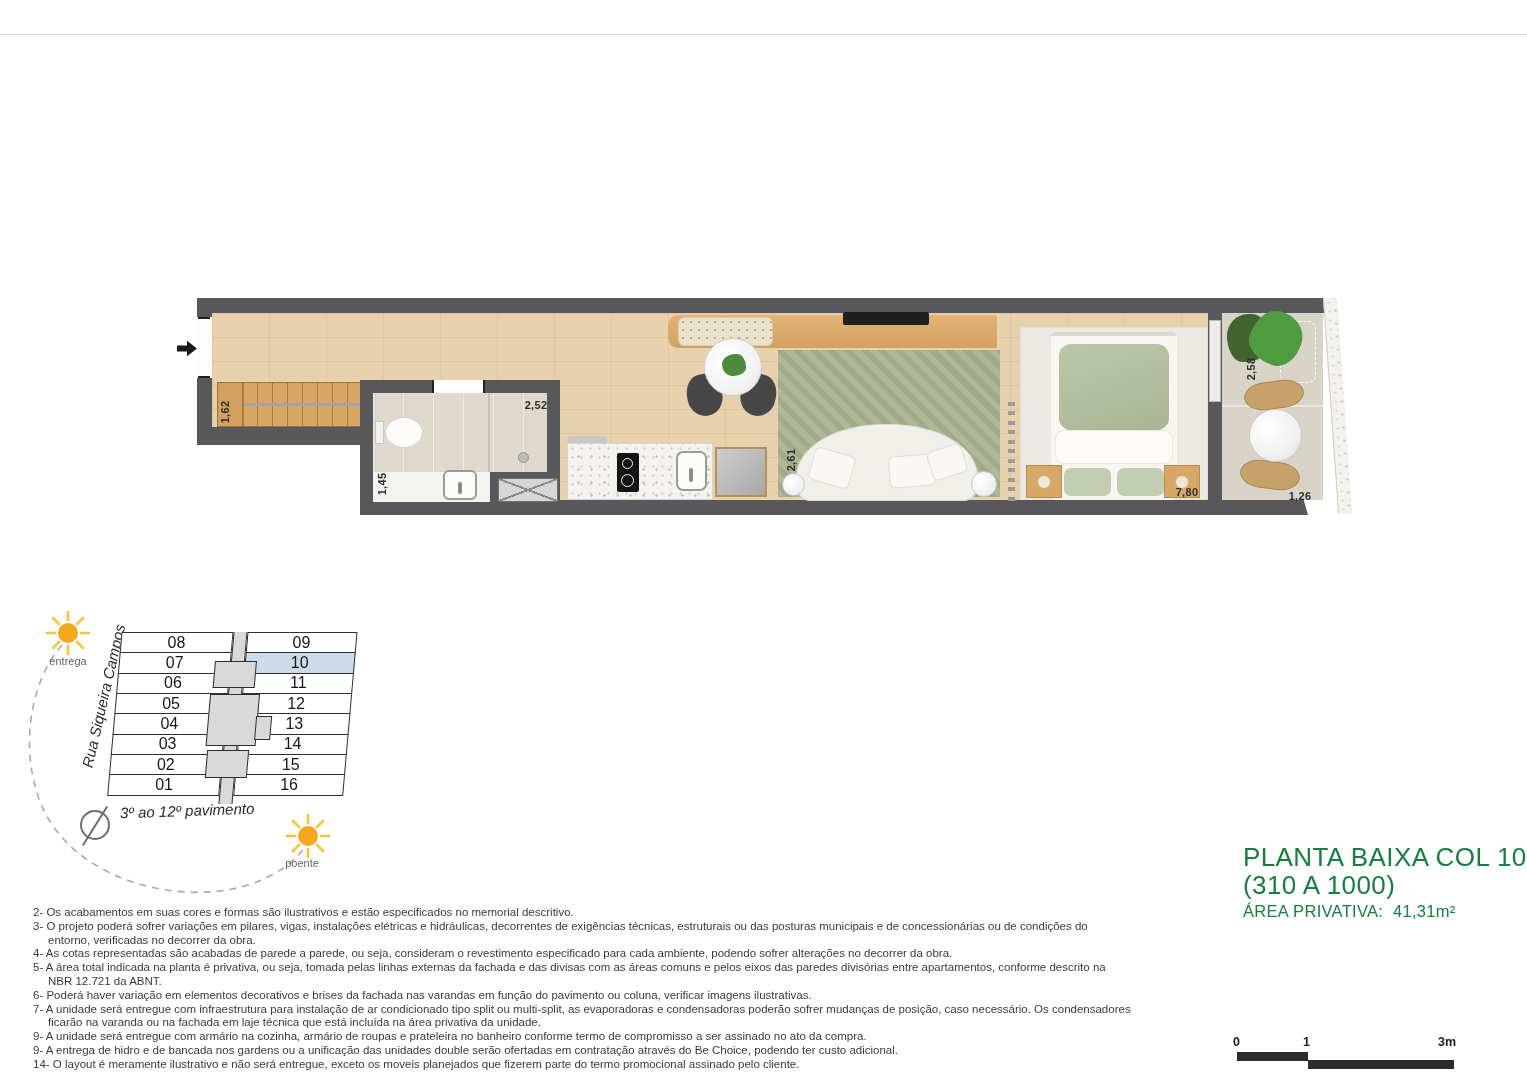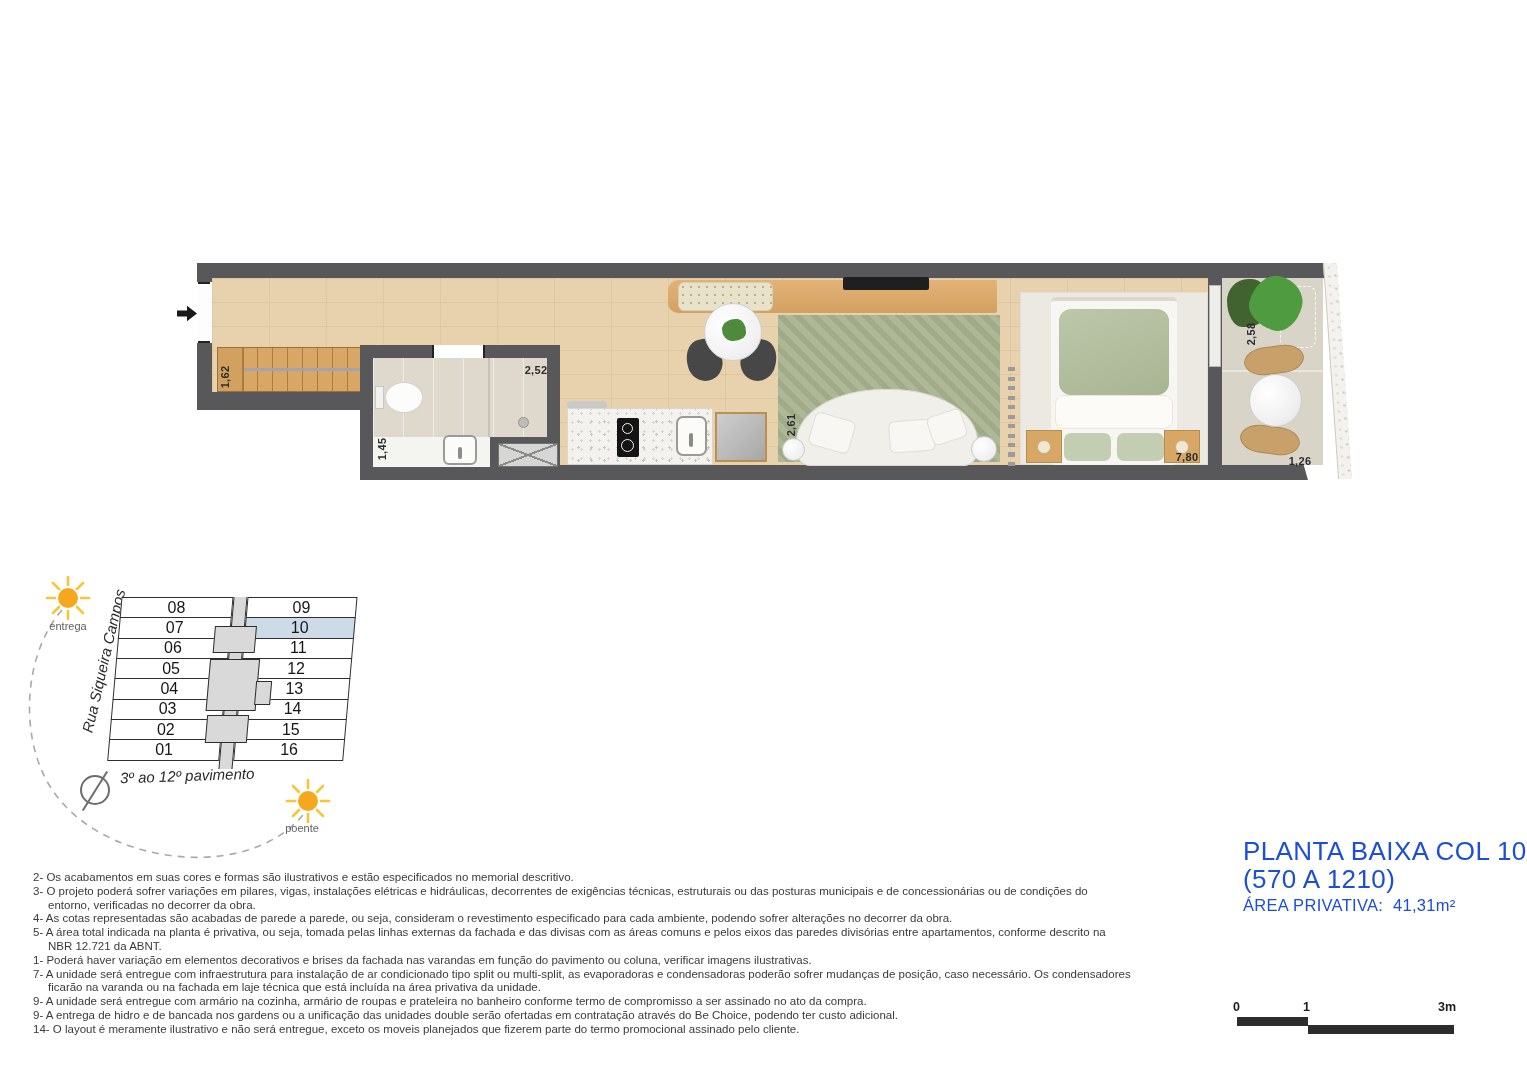--- a/index.html
+++ b/index.html
@@ -1,17 +1,17 @@
 <!DOCTYPE html>
 <html><head>
 <meta charset="utf-8">
 <style>
   html,body{margin:0;padding:0;background:#fff;}
   body{font-family:"Liberation Sans",sans-serif;}
-  .sheet{position:relative;width:1527px;height:1036px;background:#fff;overflow:hidden;outline:1px solid #d9d9d9;}
+  .sheet{position:relative;width:1527px;height:1036px;background:#fff;overflow:hidden;outline:1px solid #d9d9d9;margin-top:35px;}
   .abs{position:absolute;}
   
   .plan{position:absolute;left:190px;top:255px;width:1180px;height:245px;}
   .wall{position:absolute;background:#58585a;}
   .wood{position:absolute;background-color:#e8d2ae;
     background-image:repeating-linear-gradient(180deg,rgba(150,110,60,.12) 0 1px,transparent 1px 24px),
       repeating-linear-gradient(90deg,rgba(150,110,60,.10) 0 1px,transparent 1px 57px);}
   .tile{background-color:#ded9cc;background-image:repeating-linear-gradient(90deg,rgba(255,255,255,.5) 0 1px,transparent 1px 30px);}
   .terr{background-color:#f3f2ee;background-image:radial-gradient(#d8d5ce 1px,transparent 1.3px),radial-gradient(#c9c5bb 1px,transparent 1.3px);background-size:9px 9px,13px 13px;background-position:0 0,4px 6px;}
   .dim{position:absolute;font-size:11px;font-weight:bold;color:#2d2d2d;width:36px;text-align:center;letter-spacing:.3px;}
@@ -25,21 +25,21 @@
   .kp .cell span{transform:skewX(5deg);}
   .kp .hl{background:#ccdbe7;}
   .corr{position:absolute;left:112px;top:0;width:14px;height:100%;background:#d9d9d9;border-left:1.4px solid #2e2e2e;border-right:1.4px solid #2e2e2e;box-sizing:border-box;}
   .core{position:absolute;background:#d9d9d9;border:1.4px solid #2e2e2e;box-sizing:border-box;}
   .sun-label{position:absolute;font-size:11px;color:#5f5f5f;text-align:center;}
   .italic-label{position:absolute;font-style:italic;color:#2a2a2a;}
   
   .notes{position:absolute;left:33px;top:871px;width:1100px;font-size:11.5px;line-height:13.8px;color:#3a3a3a;}
   .note{padding-left:15px;text-indent:-15px;}
   
-  .tb{position:absolute;left:1243px;top:837px;color:#1d4ed8;}
+  .tb{position:absolute;left:1243px;top:808px;color:#15803d;}
   .tb .t1{font-size:26px;line-height:28px;letter-spacing:.4px;}
   .tb .t3{font-size:16.5px;margin-top:3px;letter-spacing:.3px;}
   .sb-bar{position:absolute;background:#2c2c2c;height:9px;}
   .sb-lab{position:absolute;font-size:12.5px;font-weight:bold;color:#1c1c1c;}
 </style>
 </head>
 <body>
 
 <div class="sheet">
 
@@ -249,30 +249,30 @@
     <div class="core" style="left:96px;top:118px;width:42px;height:28px;"></div>
   </div>
 
   <div class="italic-label" style="left:120px;top:767px;font-size:15px;transform:rotate(-2deg);">3º ao 12º pavimento</div>
 
   <div class="notes">
     <div class="note">2- Os acabamentos em suas cores e formas são ilustrativos e estão especificados no memorial descritivo.</div>
     <div class="note">3- O projeto poderá sofrer variações em pilares, vigas, instalações elétricas e hidráulicas, decorrentes de exigências técnicas, estruturais ou das posturas municipais e de concessionárias ou de condições do entorno, verificadas no decorrer da obra.</div>
     <div class="note">4- As cotas representadas são acabadas de parede a parede, ou seja, consideram o revestimento especificado para cada ambiente, podendo sofrer alterações no decorrer da obra.</div>
     <div class="note">5- A área total indicada na planta é privativa, ou seja, tomada pelas linhas externas da fachada e das divisas com as áreas comuns e pelos eixos das paredes divisórias entre apartamentos, conforme descrito na NBR 12.721 da ABNT.</div>
-    <div class="note">1- Poderá haver variação em elementos decorativos e brises da fachada nas varandas em função do pavimento ou coluna, verificar imagens ilustrativas.</div>
+    <div class="note">6- Poderá haver variação em elementos decorativos e brises da fachada nas varandas em função do pavimento ou coluna, verificar imagens ilustrativas.</div>
     <div class="note">7- A unidade será entregue com infraestrutura para instalação de ar condicionado tipo split ou multi-split, as evaporadoras e condensadoras poderão sofrer mudanças de posição, caso necessário. Os condensadores ficarão na varanda ou na fachada em laje técnica que está incluída na área privativa da unidade.</div>
     <div class="note">9- A unidade será entregue com armário na cozinha, armário de roupas e prateleira no banheiro conforme termo de compromisso a ser assinado no ato da compra.</div>
     <div class="note">9- A entrega de hidro e de bancada nos gardens ou a unificação das unidades double serão ofertadas em contratação através do Be Choice, podendo ter custo adicional.</div>
     <div class="note">14- O layout é meramente ilustrativo e não será entregue, exceto os moveis planejados que fizerem parte do termo promocional assinado pelo cliente.</div>
   </div>
 
   <div class="tb">
     <div class="t1">PLANTA BAIXA COL 10</div>
-    <div class="t1">(570 A 1210)</div>
+    <div class="t1">(310 A 1000)</div>
     <div class="t3">
       <span>ÁREA PRIVATIVA:</span>&nbsp;
       <span>41,31m²</span>
     </div>
   </div>
 
   <div>
     <div class="sb-lab" style="left:1233px;top:1000px;">0</div>
     <div class="sb-lab" style="left:1303px;top:1000px;">1</div>
     <div class="sb-lab" style="left:1438px;top:1000px;">3m</div>

